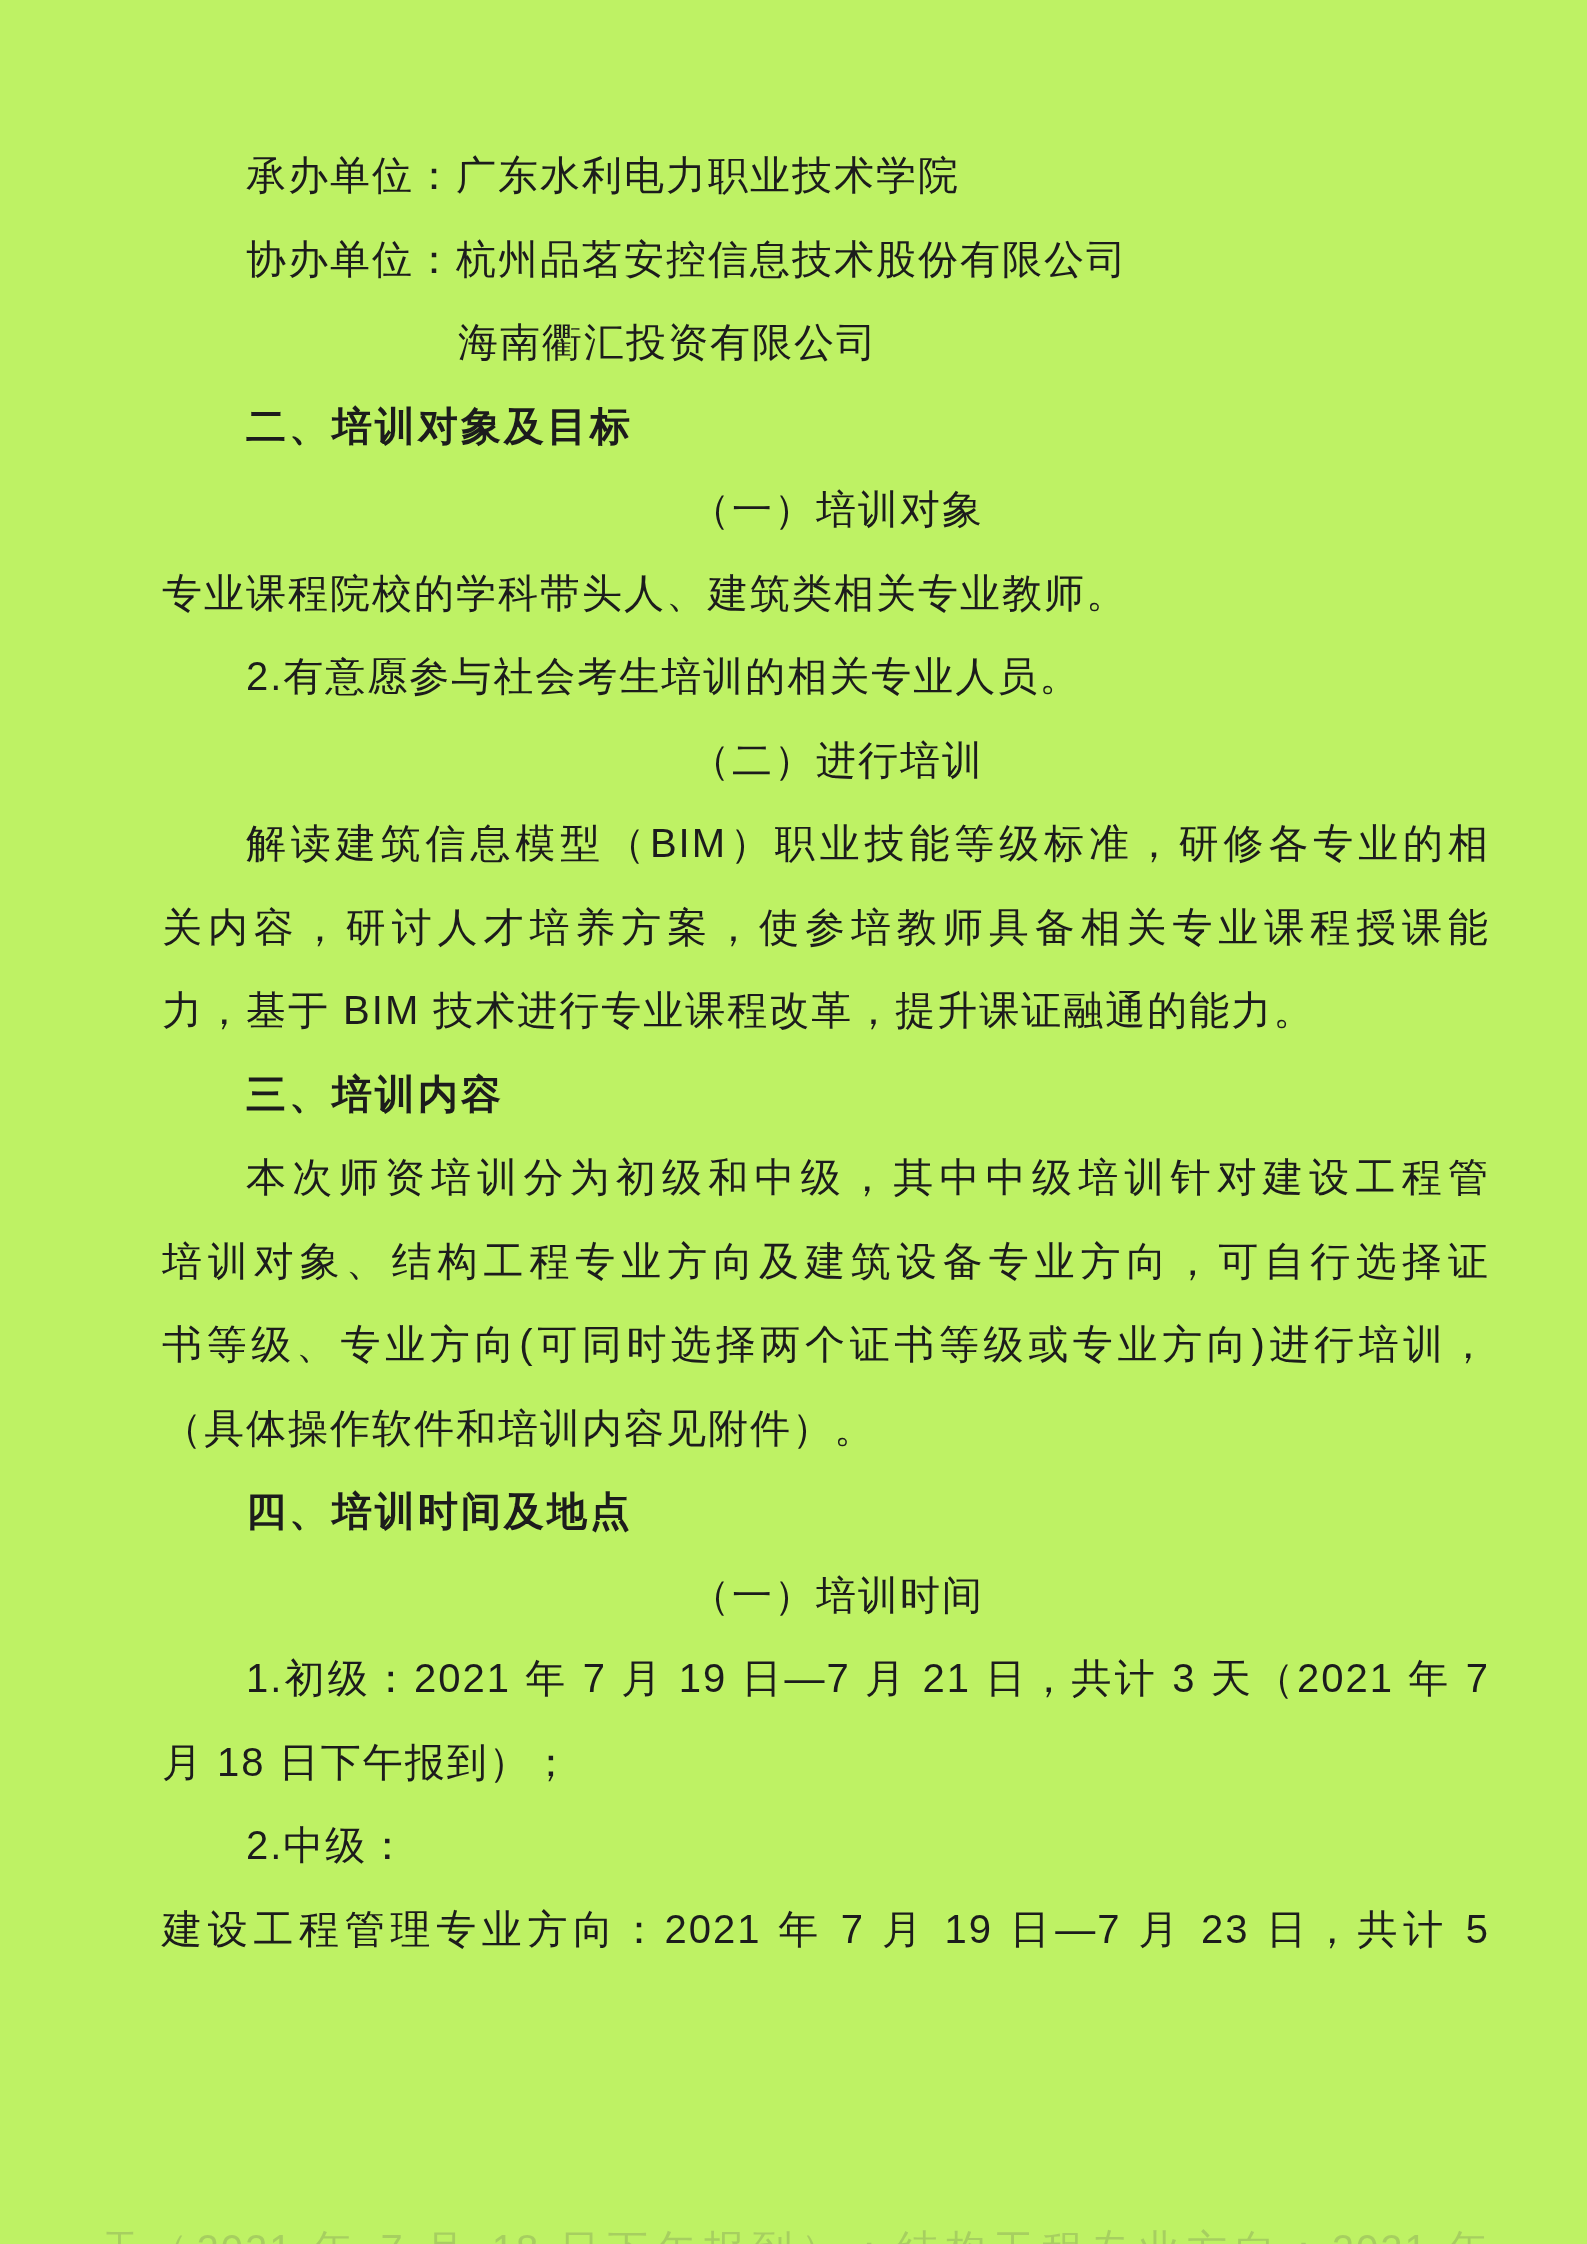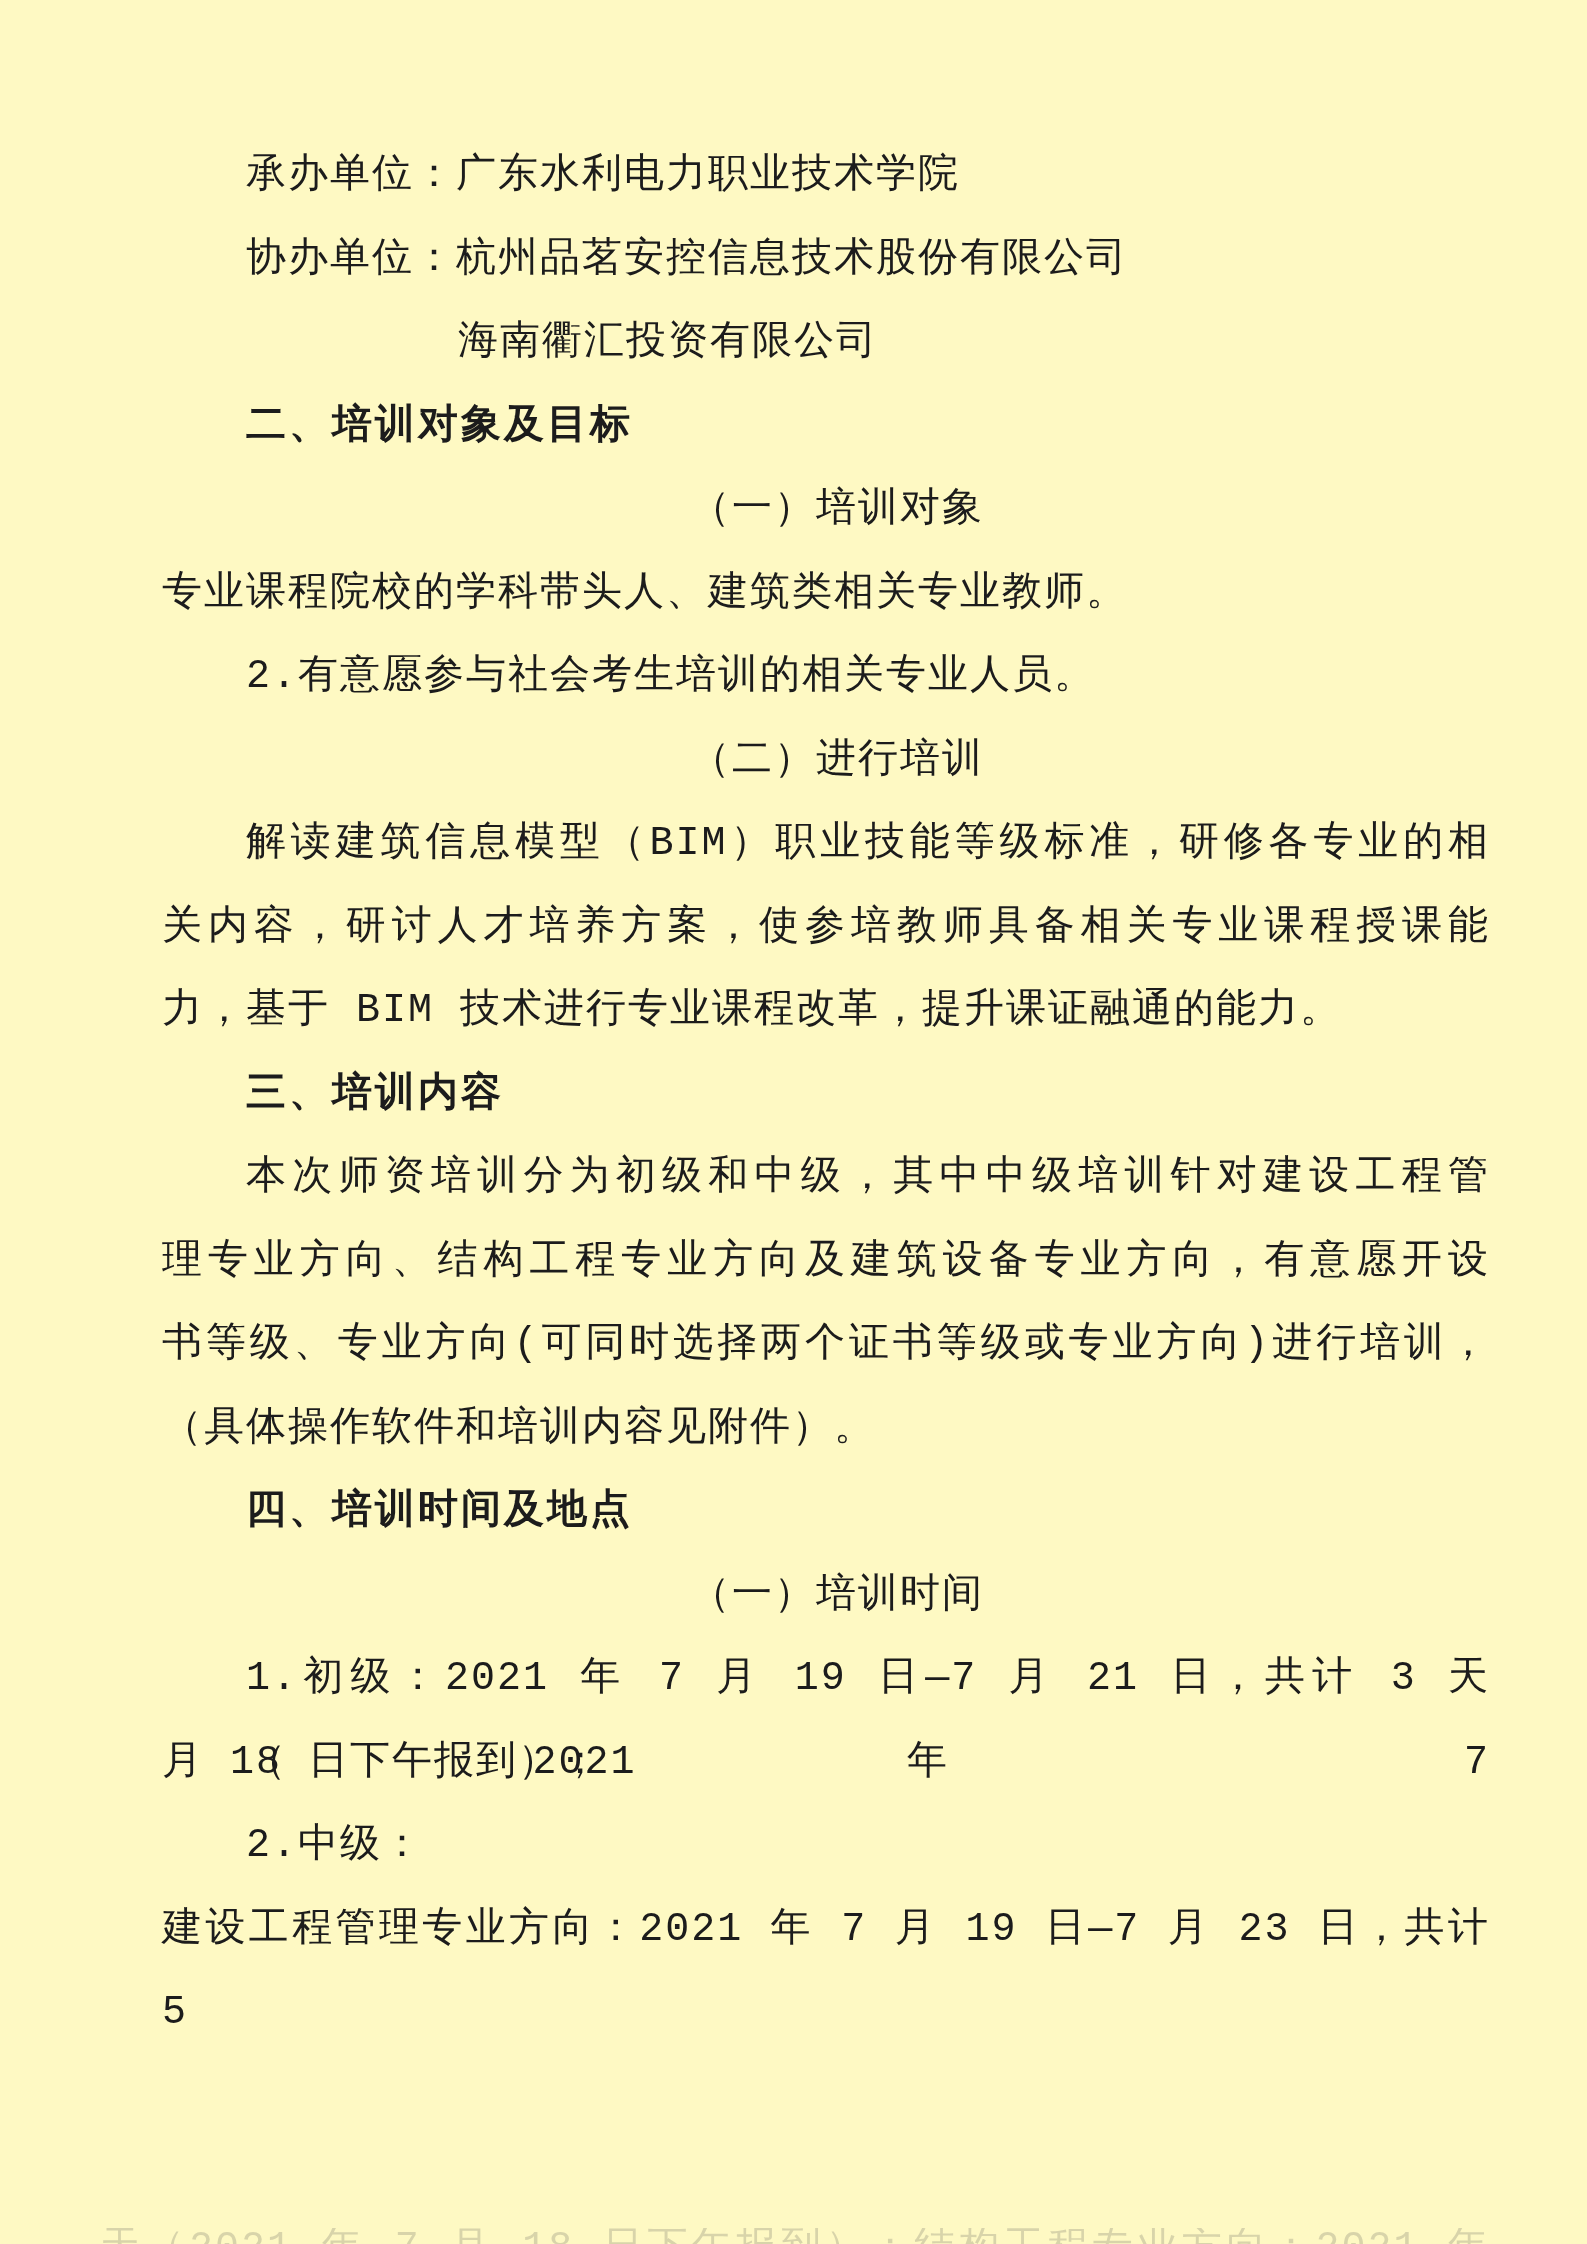--- a/index.html
+++ b/index.html
@@ -5,23 +5,23 @@
   html, body {
     margin: 0;
     padding: 0;
     background: #e8e8e8;
   }
   .page {
     position: relative;
     width: 1587px;
     height: 2244px;
     margin: 0 auto;
-    background: #fef9c3;
+    background: #bef264;
     overflow: hidden;
-    font-family: Liberation Mono, monospace;
+    font-family: Liberation Sans, sans-serif;
     color: #1c1c1c;
   }
   .text-block {
     position: absolute;
     left: 162px;
     top: 134px;
     width: 1328px;
   }
   .line {
     height: 83.5px;
@@ -72,21 +72,21 @@
       <div class="line indent-para heading">二、培训对象及目标</div>
       <div class="line indent-paren">（一）培训对象</div>
       <div class="line indent-none">专业课程院校的学科带头人、建筑类相关专业教师。</div>
       <div class="line indent-para">2.有意愿参与社会考生培训的相关专业人员。</div>
       <div class="line indent-paren">（二）进行培训</div>
       <div class="line indent-para full">解读建筑信息模型（BIM）职业技能等级标准，研修各专业的相</div>
       <div class="line indent-none full">关内容，研讨人才培养方案，使参培教师具备相关专业课程授课能</div>
       <div class="line indent-none">力，基于 BIM 技术进行专业课程改革，提升课证融通的能力。</div>
       <div class="line indent-para heading">三、培训内容</div>
       <div class="line indent-para full">本次师资培训分为初级和中级，其中中级培训针对建设工程管</div>
-      <div class="line indent-none full">理专业方向、结构工程专业方向及建筑设备专业方向，有意愿开设</div>
+      <div class="line indent-none full">培训对象、结构工程专业方向及建筑设备专业方向，可自行选择证</div>
       <div class="line indent-none full">书等级、专业方向(可同时选择两个证书等级或专业方向)进行培训，</div>
       <div class="line indent-none">（具体操作软件和培训内容见附件）。</div>
       <div class="line indent-para heading">四、培训时间及地点</div>
       <div class="line indent-paren">（一）培训时间</div>
       <div class="line indent-para full">1.初级：2021 年 7 月 19 日—7 月 21 日，共计 3 天（2021 年 7</div>
       <div class="line indent-none">月 18 日下午报到）；</div>
       <div class="line indent-para">2.中级：</div>
       <div class="line indent-none full">建设工程管理专业方向：2021 年 7 月 19 日—7 月 23 日，共计 5</div>
     </div>
   <div class="partial-bottom-line">天（2021 年 7 月 18 日下午报到）；结构工程专业方向：2021 年</div>

